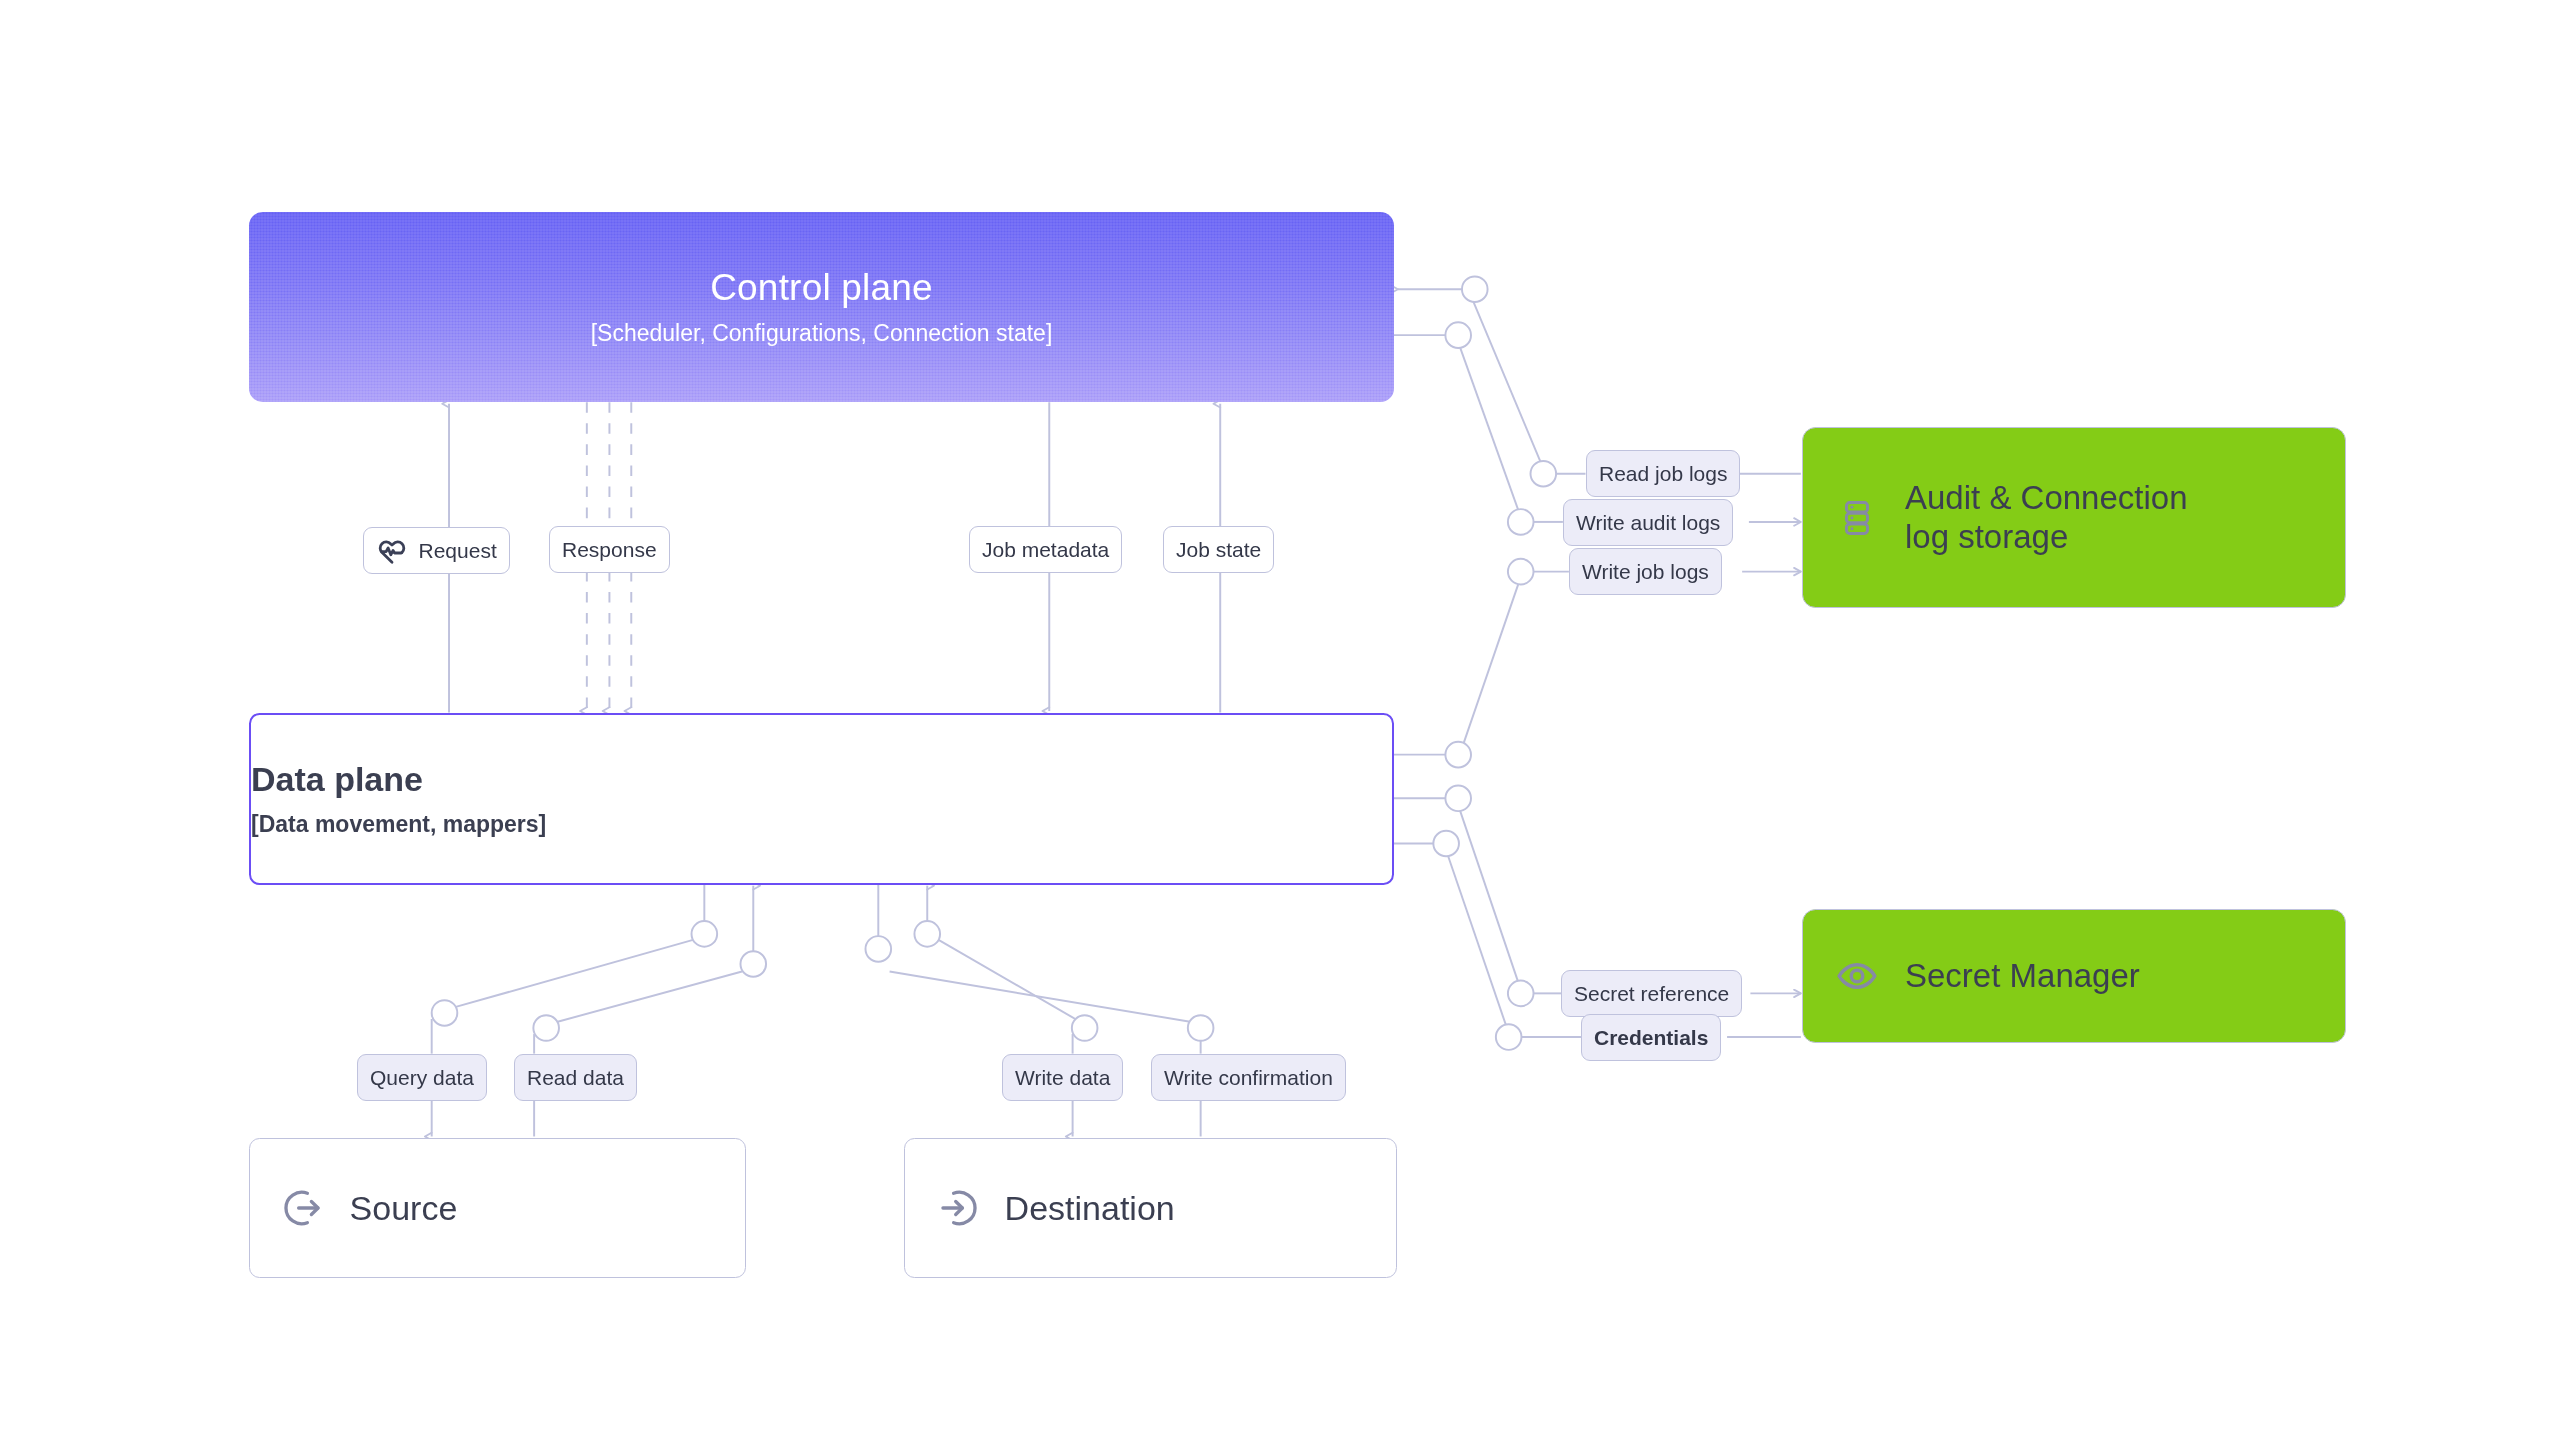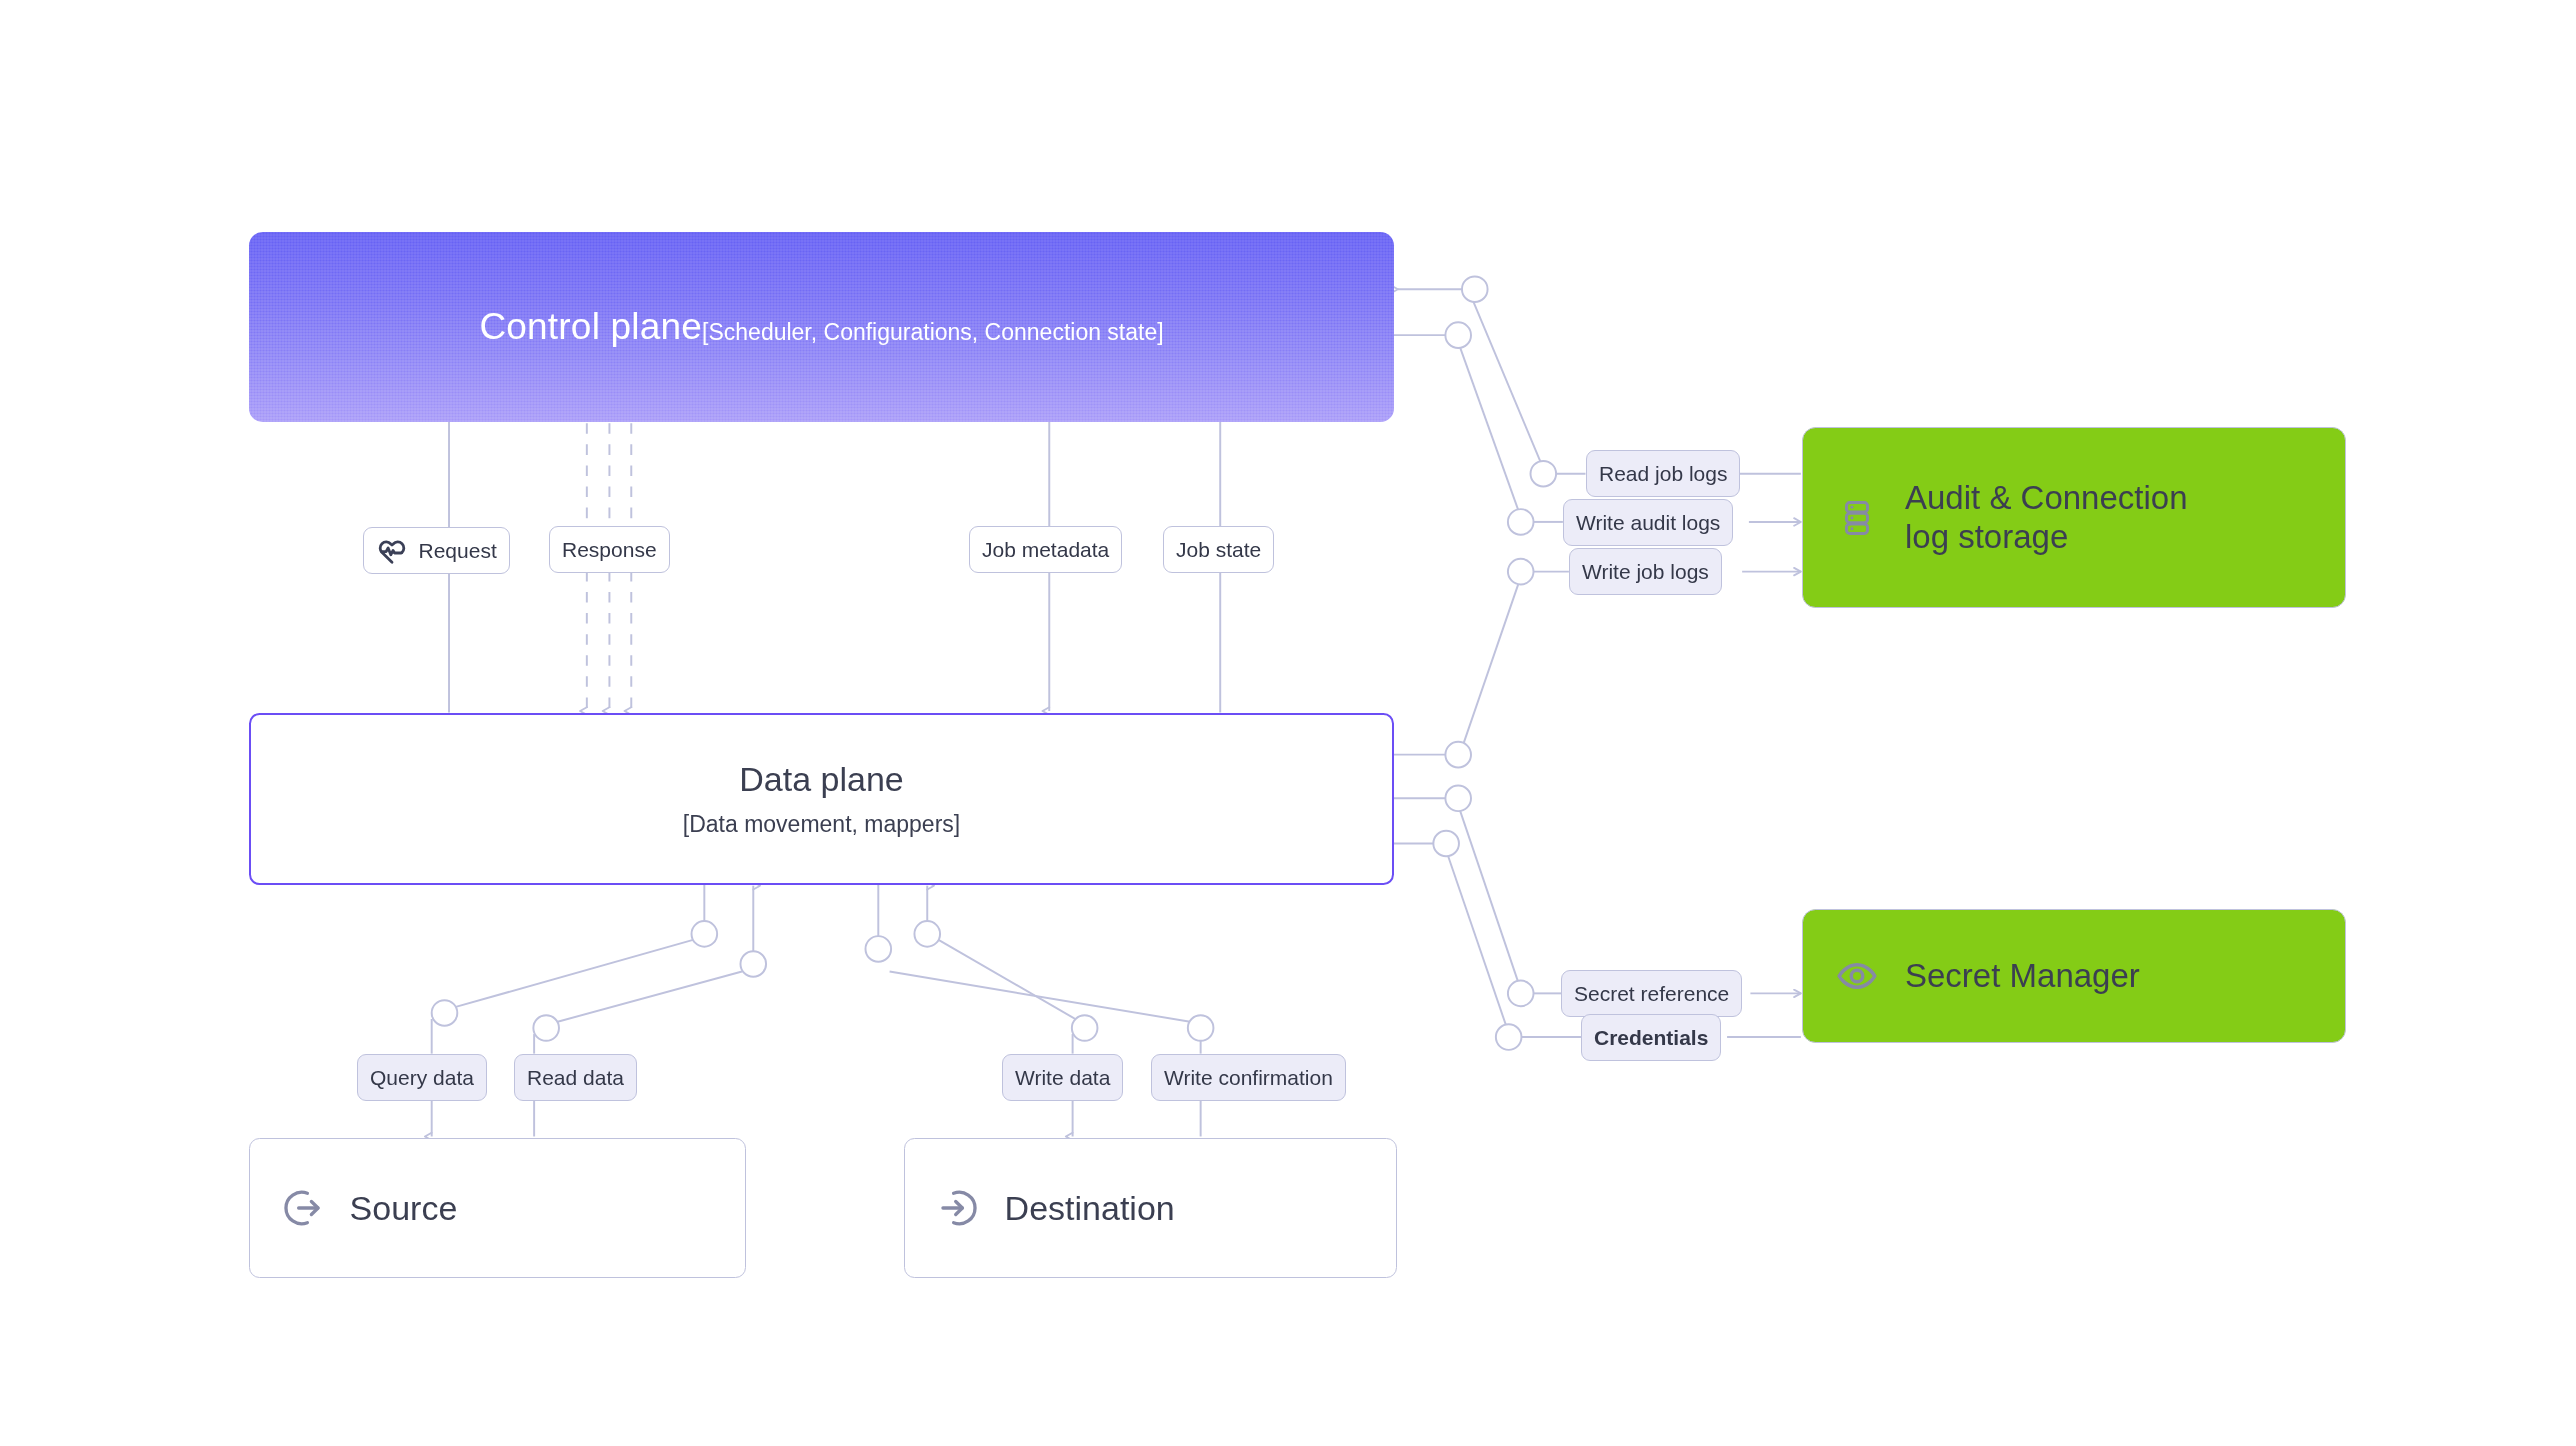--- a/index.html
+++ b/index.html
@@ -8,40 +8,39 @@
 
   svg#wires{position:absolute;left:0;top:0;width:2576px;height:1446px;overflow:visible;}
 
   .node{position:absolute;box-sizing:border-box;}
 
   
   .control-plane{
     left:249px; top:212px; width:1145px; height:190px;
     border-radius:13.6px;
     background:linear-gradient(180deg,#6a65f5 0%, #7d76f6 38%, #9289f7 68%, #ab9ef9 100%);
-    display:flex;align-items:center;justify-content:center;
+    display:flex;flex-direction:column;align-items:center;justify-content:center;
     color:#ffffff;
-    margin-top:20px;
   }
   .control-plane::after{
     content:"";position:absolute;inset:0;border-radius:13.6px;pointer-events:none;
     opacity:.55;
     background-image:
       repeating-linear-gradient(0deg, rgba(255,255,255,.10) 0 0.8px, rgba(0,0,0,.05) 0.8px 1.5px),
       repeating-linear-gradient(90deg, rgba(255,255,255,.09) 0 0.8px, rgba(0,0,0,.045) 0.8px 1.5px);
     mix-blend-mode:overlay;
   }
   .cp-title{font-size:37px;font-weight:400;letter-spacing:0.2px;position:relative;z-index:2;}
   .cp-sub{font-size:23px;font-weight:400;margin-top:10.5px;position:relative;z-index:2;}
 
   
   .data-plane{
     left:249px; top:713px; width:1145px; height:172px;
     border-radius:10.5px;background:#ffffff;border:2.3px solid #6b4ef5;
-    display:flex;flex-direction:column;align-items:center;justify-content:center;
+    display:flex;flex-direction:column;align-items:flex-start;justify-content:center;font-weight:bold;
   }
   .dp-title{font-size:34px;color:#3b3f51;}
   .dp-sub{font-size:23px;color:#3b3f51;margin-top:12px;}
 
   
   .panel{
     background:#84cc16;border:1.5px solid #bfc2dd;border-radius:13.6px;
     display:flex;align-items:center;gap:27px;padding:0 33px;box-sizing:border-box;
   }
   .panel-title{font-size:33px;color:#3b3f51;line-height:1.17;}

